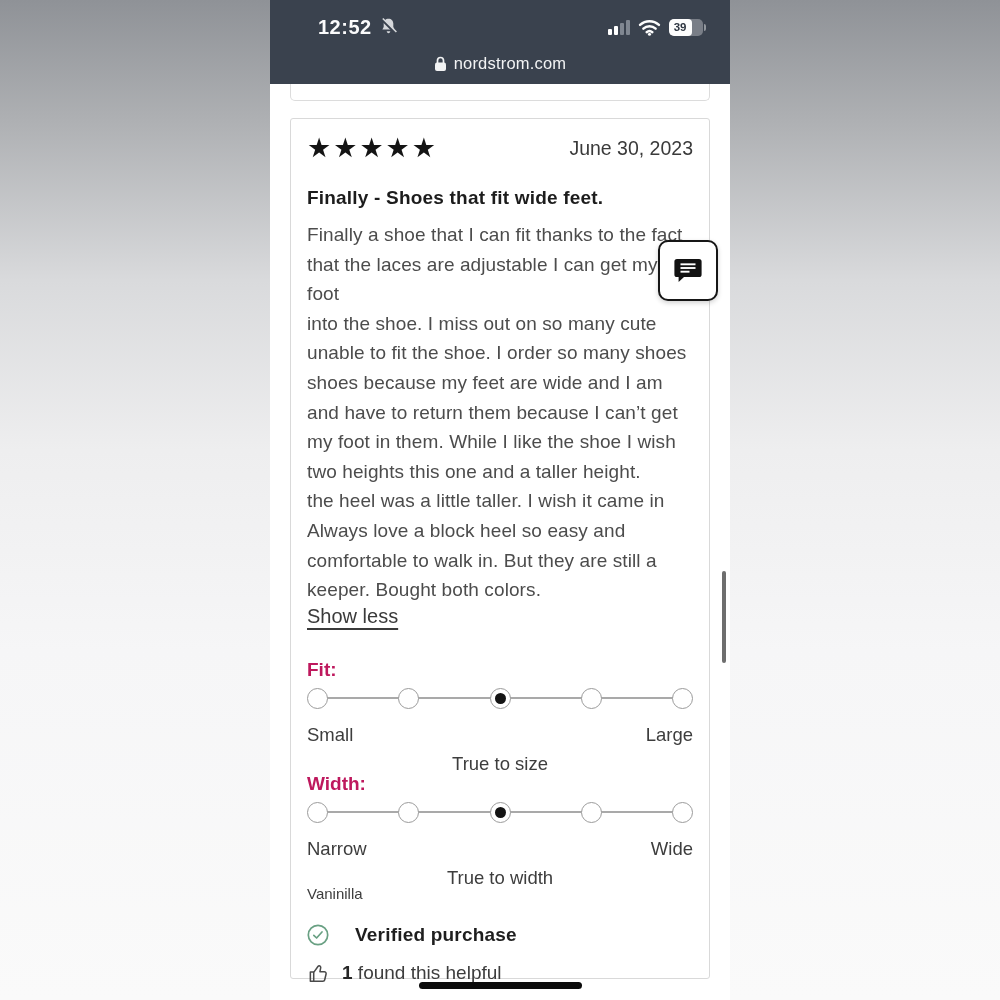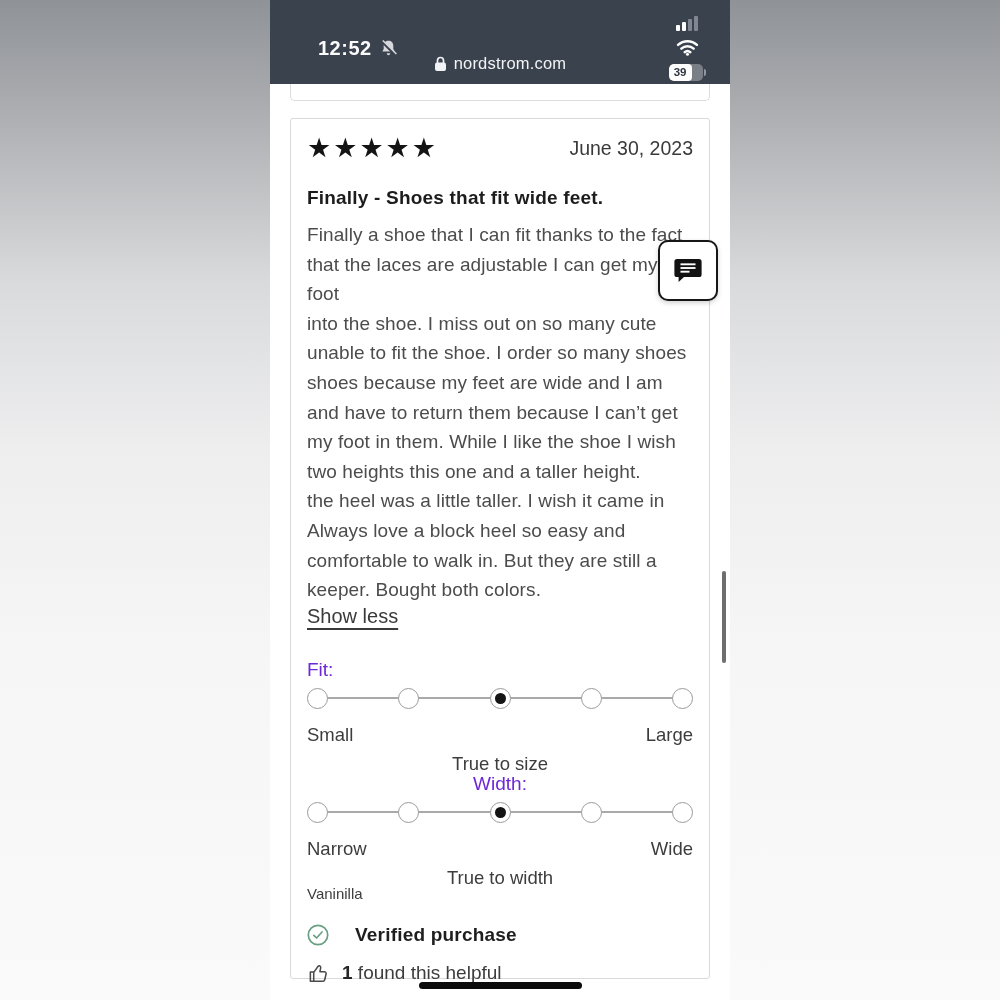--- a/index.html
+++ b/index.html
@@ -7,23 +7,23 @@
   body {
     font-family:"Liberation Sans","DejaVu Sans",sans-serif;
     background:linear-gradient(180deg,#8f9297 0%,#aeb0b3 12%,#d9dadc 28%,#eeeeef 45%,#f6f6f7 65%,#fafafa 100%);
     position:relative; overflow:hidden;
   }
   .phone { position:absolute; left:270px; top:0; width:460px; height:1000px; background:#ffffff; }
 
   
   .statusbar { position:absolute; left:0; top:0; width:100%; height:84px; background:#3a424e; color:#f5f6f7; }
   .sb-top { display:flex; justify-content:space-between; align-items:center; padding:16px 24px 0 48px; }
-  .sb-time-wrap { display:flex; align-items:center; gap:6px; }
+  .sb-time-wrap { display:flex; align-items:flex-start; gap:6px; }
   .sb-time { font-size:20px; font-weight:700; letter-spacing:.5px; color:#fbfbfc; }
-  .sb-right { display:flex; align-items:center; gap:8px;flex-direction:column; }
+  .sb-right { display:flex; align-items:center; gap:8px; }
   .sig { display:flex; align-items:flex-end; gap:2px; height:15px; }
   .sig i { display:block; width:4px; border-radius:1px; }
   .sig i:nth-child(1){ height:6px;  background:#ffffff; }
   .sig i:nth-child(2){ height:9px;  background:#ffffff; }
   .sig i:nth-child(3){ height:12px; background:#808791; }
   .sig i:nth-child(4){ height:15px; background:#808791; }
   .battery { position:relative; display:flex; align-items:center; }
   .batt-body { position:relative; width:34px; height:17px; border-radius:5px; background:rgba(255,255,255,.32); overflow:hidden; }
   .batt-fill { position:absolute; left:0; top:0; height:100%; width:68%; background:#fdfdfd; border-radius:4px; }
   .batt-num { position:absolute; left:0; top:1px; width:68%; text-align:center; font-size:11.5px; font-weight:700; color:#2d3540; line-height:15px; }
@@ -39,22 +39,22 @@
   .review-card { position:absolute; left:20px; top:118px; width:420px; height:861px; background:#fff;
     border:1px solid #d9d9d9; border-radius:3px; padding:13px 16px 0; }
   .review-head { display:flex; justify-content:space-between; align-items:center; height:32px; }
   .stars { font-size:27px; letter-spacing:2px; color:#141414; line-height:30px; }
   .review-date { font-size:19.5px; color:#3a3a3a; }
   .review-title { margin-top:23px; font-size:19px; font-weight:700; color:#1c1c1c; letter-spacing:.2px; }
   .review-body { margin-top:11px; font-size:19px; line-height:29.6px; color:#4c4c4c; letter-spacing:.1px; }
   .show-less { display:block; height:30px; font-size:20px; color:#3a3a3a; text-decoration:underline; text-underline-offset:5px; cursor:pointer; width:max-content; }
 
   .slider-block { margin-top:24px; }
-  .slider-block.width { margin-top:25px;text-align:center; }
-  .slider-label { font-size:19px; font-weight:400; color:#6d28d9; height:24px;margin-top:8px; }
+  .slider-block.width { margin-top:25px; }
+  .slider-label { font-size:19px; font-weight:700; color:#be185d; height:24px;margin-top:8px; }
   .slider-track { position:relative; margin-top:5px; height:21px; }
   .track-line { position:absolute; left:10px; right:10px; top:9.5px; height:1.5px; background:#a9a9a9; }
   .dots { position:absolute; left:0; top:0; width:100%; display:flex; justify-content:space-between; }
   .dot { width:21px; height:21px; border:1.5px solid #9b9b9b; border-radius:50%; background:#fff;
     display:flex; align-items:center; justify-content:center; }
   .dot.active::after { content:""; width:11px; height:11px; background:#141414; border-radius:50%; }
   .scale-labels { position:relative; margin-top:15px; height:24px; font-size:18.5px; color:#3d3d3d; }
   .scale-labels .l { position:absolute; left:0; }
   .scale-labels .c { position:absolute; left:50%; transform:translateX(-50%);margin-top:29px; }
   .scale-labels .r { position:absolute; right:0; }

